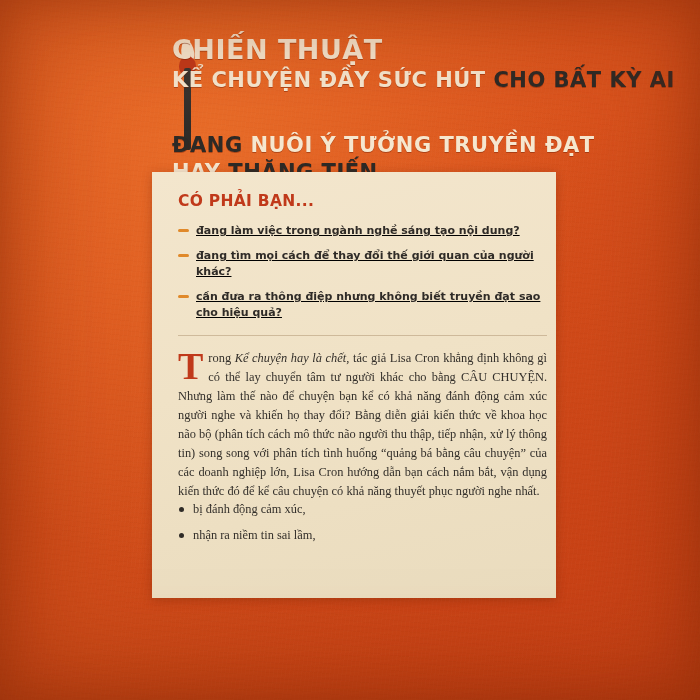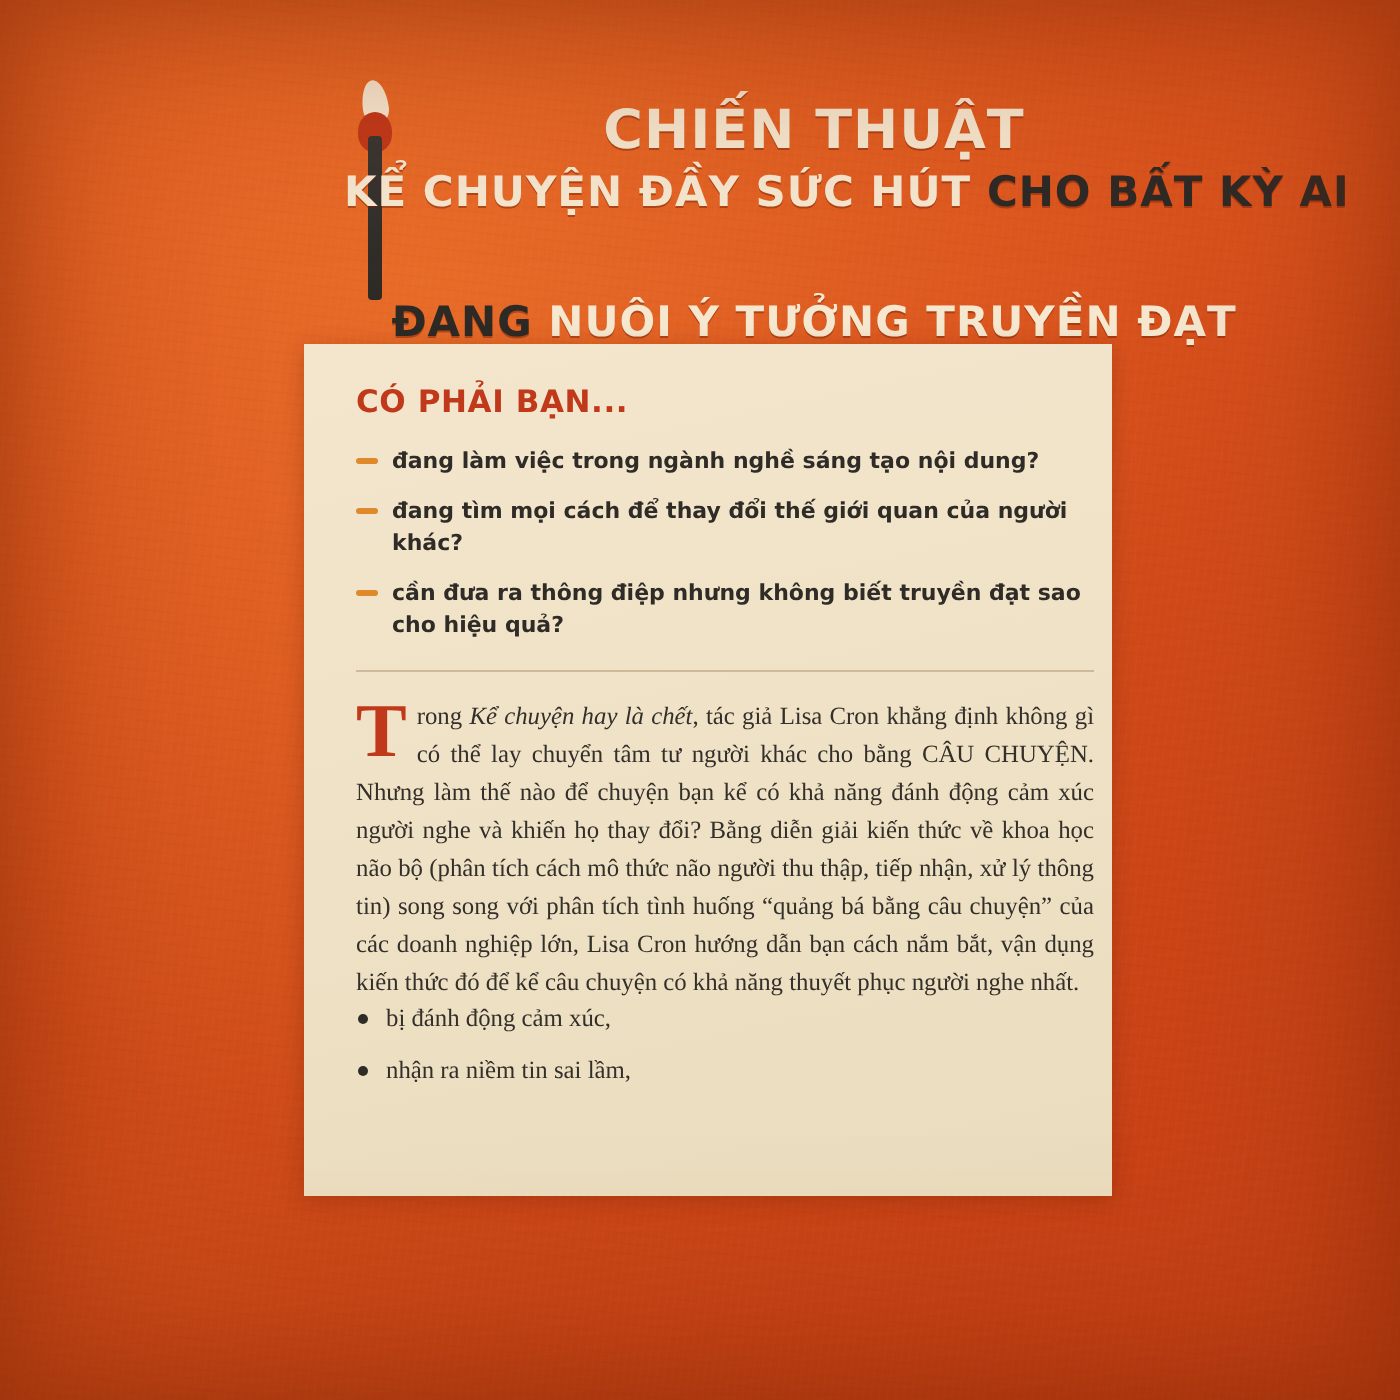--- a/index.html
+++ b/index.html
@@ -37,23 +37,22 @@
     position: absolute;
     inset: 0;
     pointer-events: none;
     box-shadow: inset 0 0 110px rgba(120,35,5,0.55), inset 0 0 40px rgba(150,50,10,0.35);
   }
 
   
   .headline {
     position: absolute;
     left: 172px;
-    top: 52px;
+    top: 36px;
     width: 470px;
-    text-align: center;
   }
   .hl-line {
     font-family: "DejaVu Sans", sans-serif;
     font-weight: bold;
     letter-spacing: 0.5px;
     line-height: 1.02;
     color: #f6e7cf;
     text-shadow: 0 1px 0 rgba(110,30,5,0.45);
     margin-bottom: 6px;
     white-space: nowrap;
@@ -121,20 +120,21 @@
     font-weight: bold;
     font-size: 15.5px;
     color: #c0391a;
     letter-spacing: 0.3px;
     margin: 0 0 13px 0;
   }
   .qlist {
     list-style: none;
     margin: 0 0 6px 0;
     padding: 0;
+    text-decoration: underline;
   }
   .qlist li {
     position: relative;
     padding-left: 18px;
     margin-bottom: 9px;
     font-family: "DejaVu Sans", sans-serif;
     font-weight: bold;
     font-size: 11px;
     line-height: 1.45;
     color: #2f2b27;

